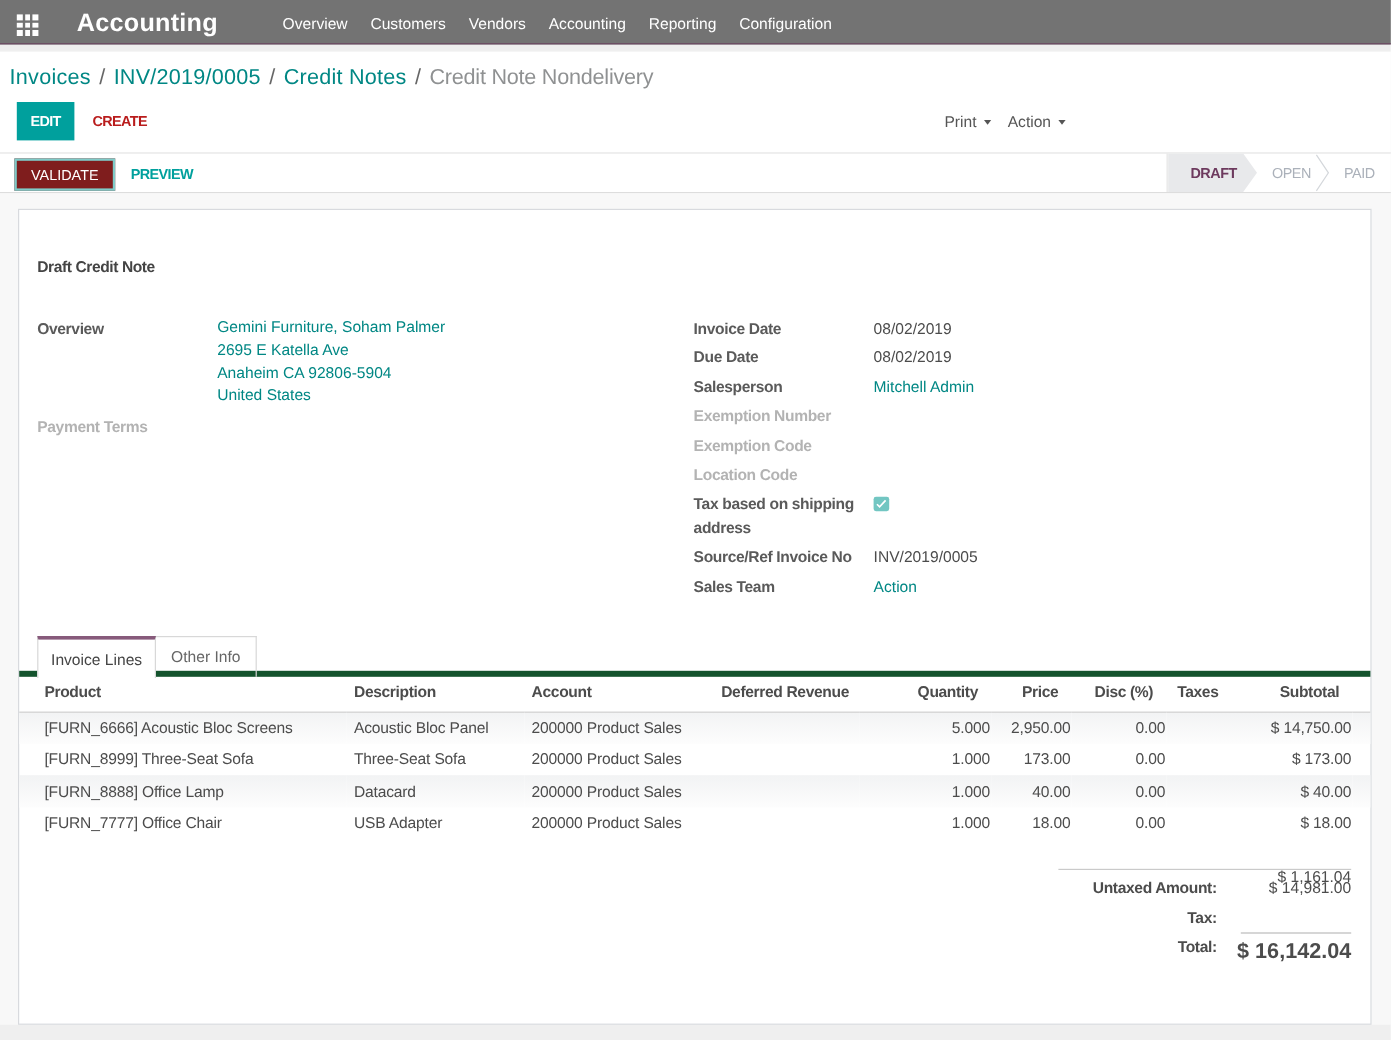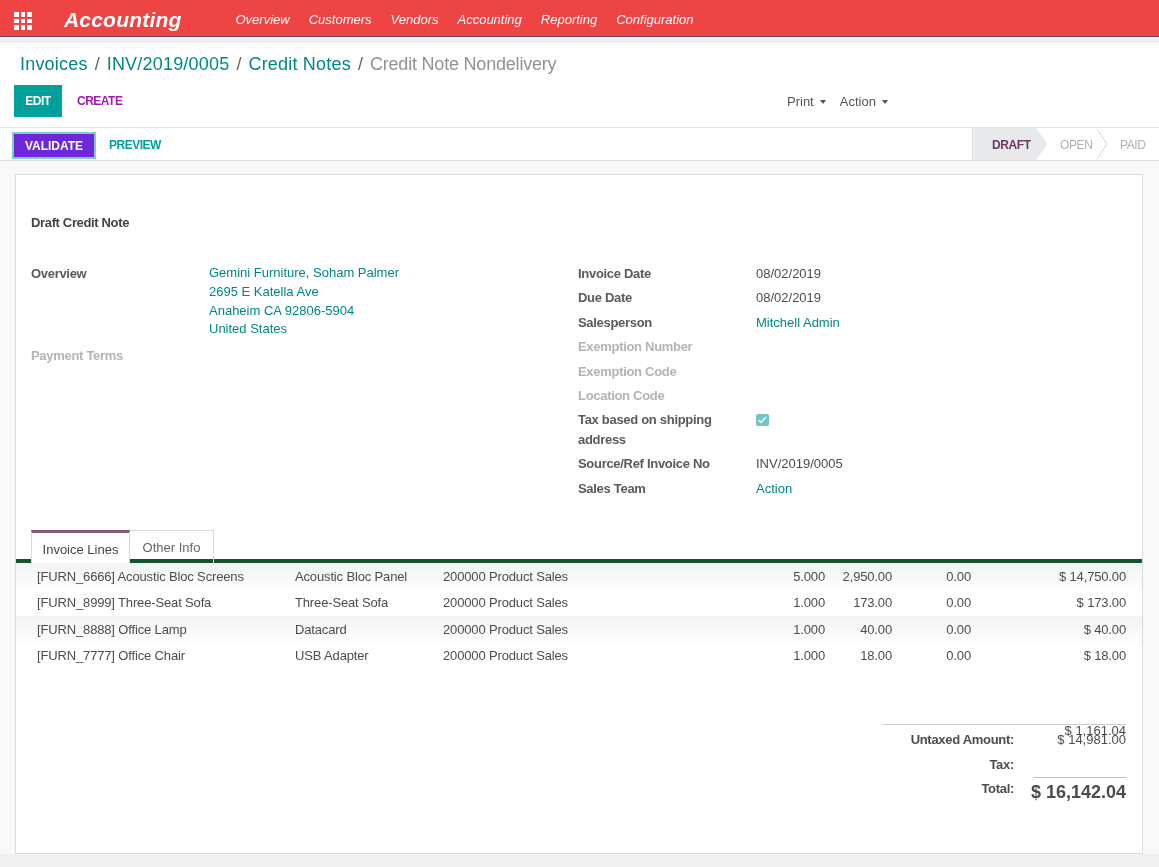--- a/index.html
+++ b/index.html
@@ -8,71 +8,70 @@
   font-family:"Liberation Sans", sans-serif;
   background:#efefef;
   position:relative;
   overflow:hidden;
   font-size:13px;
   color:#4c4c4c;
 }
 
 .nav {
   position:absolute; left:0; top:0; width:1159px; height:37px;
-  background:#ef4444;
+  background:#737373;
   border-bottom:1px solid #6b4762;
-  font-style:italic;
 }
 .gridicon { position:absolute; left:14px; top:12px; width:18px; height:18px; }
 .gridicon div { position:absolute; width:4.7px; height:4.7px; background:#fff; }
 .brand { position:absolute; left:64px; top:8px; color:#fff; font-size:21px; font-weight:bold; letter-spacing:0.2px; }
 .menu { position:absolute; left:226px; top:0; height:39px; display:flex; align-items:center; }
 .menu span { color:#fff; font-size:13px; padding:0 9.5px;text-align:right; }
 
 .ctrl { position:absolute; left:0; top:43px; width:1159px; height:84px; background:#fff; }
-.breadcrumb { position:absolute; left:20px; top:11px; font-size:18px; color:#917d89; white-space:nowrap; }
+.breadcrumb { position:absolute; left:8px; top:11px; font-size:18px; color:#917d89; white-space:nowrap; }
 .breadcrumb a { color:#008784; text-decoration:none; letter-spacing:0.2px; }
 .breadcrumb .sep { color:#666; margin:0 2px; }
 .breadcrumb .last { color:#8f9192; letter-spacing:-0.2px; }
 .btn-edit {
   position:absolute; left:14px; top:42px; width:48px; height:32px;
   background:#00A09D; color:#fff; font-size:12px; font-weight:bold; letter-spacing:-0.5px;
   display:flex; align-items:center; justify-content:center;
 }
 .btn-create { position:absolute; left:77px; top:42px; height:32px; display:flex; align-items:center;
-  color:#a21caf; font-size:12px; font-weight:bold; letter-spacing:-0.5px; }
+  color:#b91c1c; font-size:12px; font-weight:bold; letter-spacing:-0.5px; }
 .printaction { position:absolute; left:787px; top:42px; height:32px; display:flex; align-items:center; font-size:13px; color:#555; }
 .printaction .caret { display:inline-block; width:0; height:0; border-left:3.5px solid transparent; border-right:3.5px solid transparent; border-top:4px solid #555; margin-left:6px; position:relative; top:1px;}
 .printaction .lbl2 { margin-left:14px; }
 
 .statusbar {
   position:absolute; left:0; top:127px; width:1159px; height:34px;
   background:#fff; border-top:1px solid #e4e4e4; border-bottom:1px solid #ddd;
 }
 .btn-validate {
   position:absolute; left:12px; top:4px; width:84px; height:27px;
-  background:#6d28d9; border:2px solid #7fcbc8; color:#fff; font-size:12px; font-weight:bold; letter-spacing:0;
+  background:#7f1d1d; border:2px solid #7fcbc8; color:#fff; font-size:12px; font-weight:normal; letter-spacing:0;
   display:flex; align-items:center; justify-content:center;
 }
 .btn-preview { position:absolute; left:109px; top:3px; height:28px; display:flex; align-items:center; color:#00A09D; font-size:12px; font-weight:bold; letter-spacing:-0.5px; }
 .pipeline { position:absolute; right:0; top:0; width:187px; height:32px; }
 
 .content { position:absolute; left:0; top:161px; width:1159px; height:693px; background:#f8f8f8; }
 .sheet {
   position:absolute; left:15px; top:13px; width:1128px; height:680px;
   background:#fff; border:1px solid #d8dade;
 }
 .title { position:absolute; left:15px; top:40px; font-size:13px; font-weight:bold; color:#444; letter-spacing:-0.35px; }
 .fieldcol { position:absolute; line-height:19.4px; font-size:13px; }
 .colL { left:15px; top:89px; width:540px; } .colL .frow { margin-bottom:7px; } .colL .fval { line-height:18.8px; }
 .colR { left:562px; top:89px; width:564px; }
 .frow { display:flex; margin-bottom:5px; }
 .frow .flabel { width:150px; flex:0 0 150px; font-weight:bold; color:#5a5a5a; letter-spacing:-0.3px; }
 .frow .flabel.muted { color:#b3b3b3; }
-.frow .fval { flex:1; color:#4c4c4c;margin-left:28px; }
+.frow .fval { flex:1; color:#4c4c4c; }
 .frow .fval a { color:#008784; text-decoration:none; }
 .checkbox {
   display:inline-block; width:12.5px; height:12.5px; background:#72c6c2; border-radius:2px;
   position:relative; top:2px;
 }
 .checkbox svg { position:absolute; left:2px; top:2.5px; }
 
 .tabs { position:absolute; left:0px; top:355px; width:1126px; height:34px; border-bottom:5px solid #14532d; }
 .tab1 {
   position:absolute; left:15px; top:0; width:99px; height:35px; background:#fff;
@@ -223,20 +222,32 @@
           <col style="width:158px">
           <col style="width:121px">
           <col style="width:110px">
           <col style="width:67px">
           <col style="width:79px">
           <col style="width:78px">
           <col style="width:77px">
           <col style="width:15px">
         </colgroup>
         <tbody>
+          <tr>
+          <th class="pl">Product</th>
+            <th class="pl6">Description</th>
+            <th class="pl6">Account</th>
+            <th class="pl6">Deferred Revenue</th>
+          <th class="r">Quantity</th>
+            <th class="r">Price</th>
+            <th class="r">Disc (%)</th>
+            <th class="pl9">Taxes</th>
+            <th class="r">Subtotal</th>
+            <th></th>
+        </tr>
         <tr class="stripe">
           <td class="pl">[FURN_6666] Acoustic Bloc Screens</td>
             <td class="pl6">Acoustic Bloc Panel</td>
             <td class="pl6">200000 Product Sales</td>
             <td></td>
           <td class="r">5.000</td>
             <td class="r">2,950.00</td>
             <td class="r">0.00</td>
             <td></td>
             <td class="r">$ 14,750.00</td>

